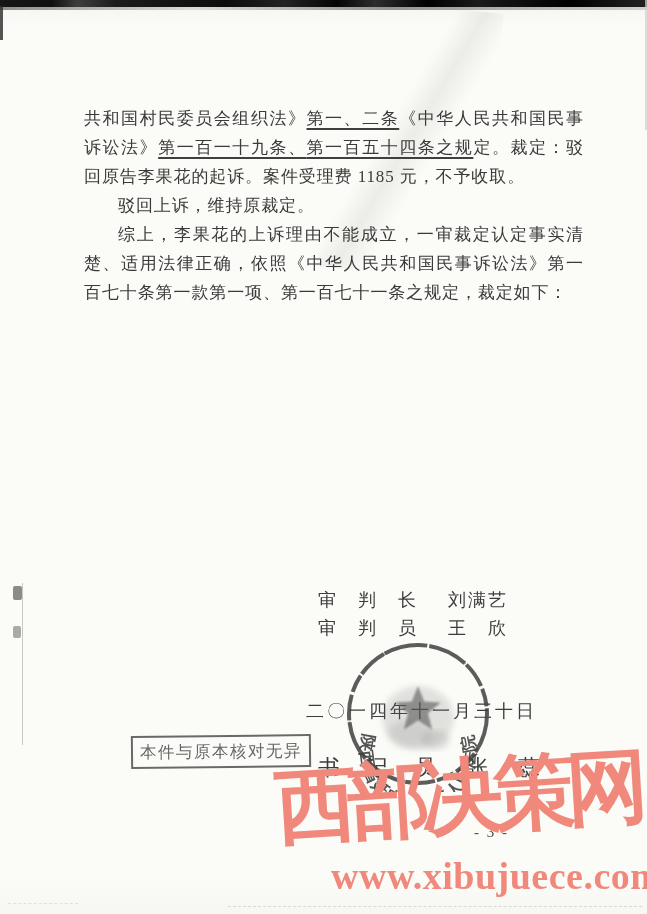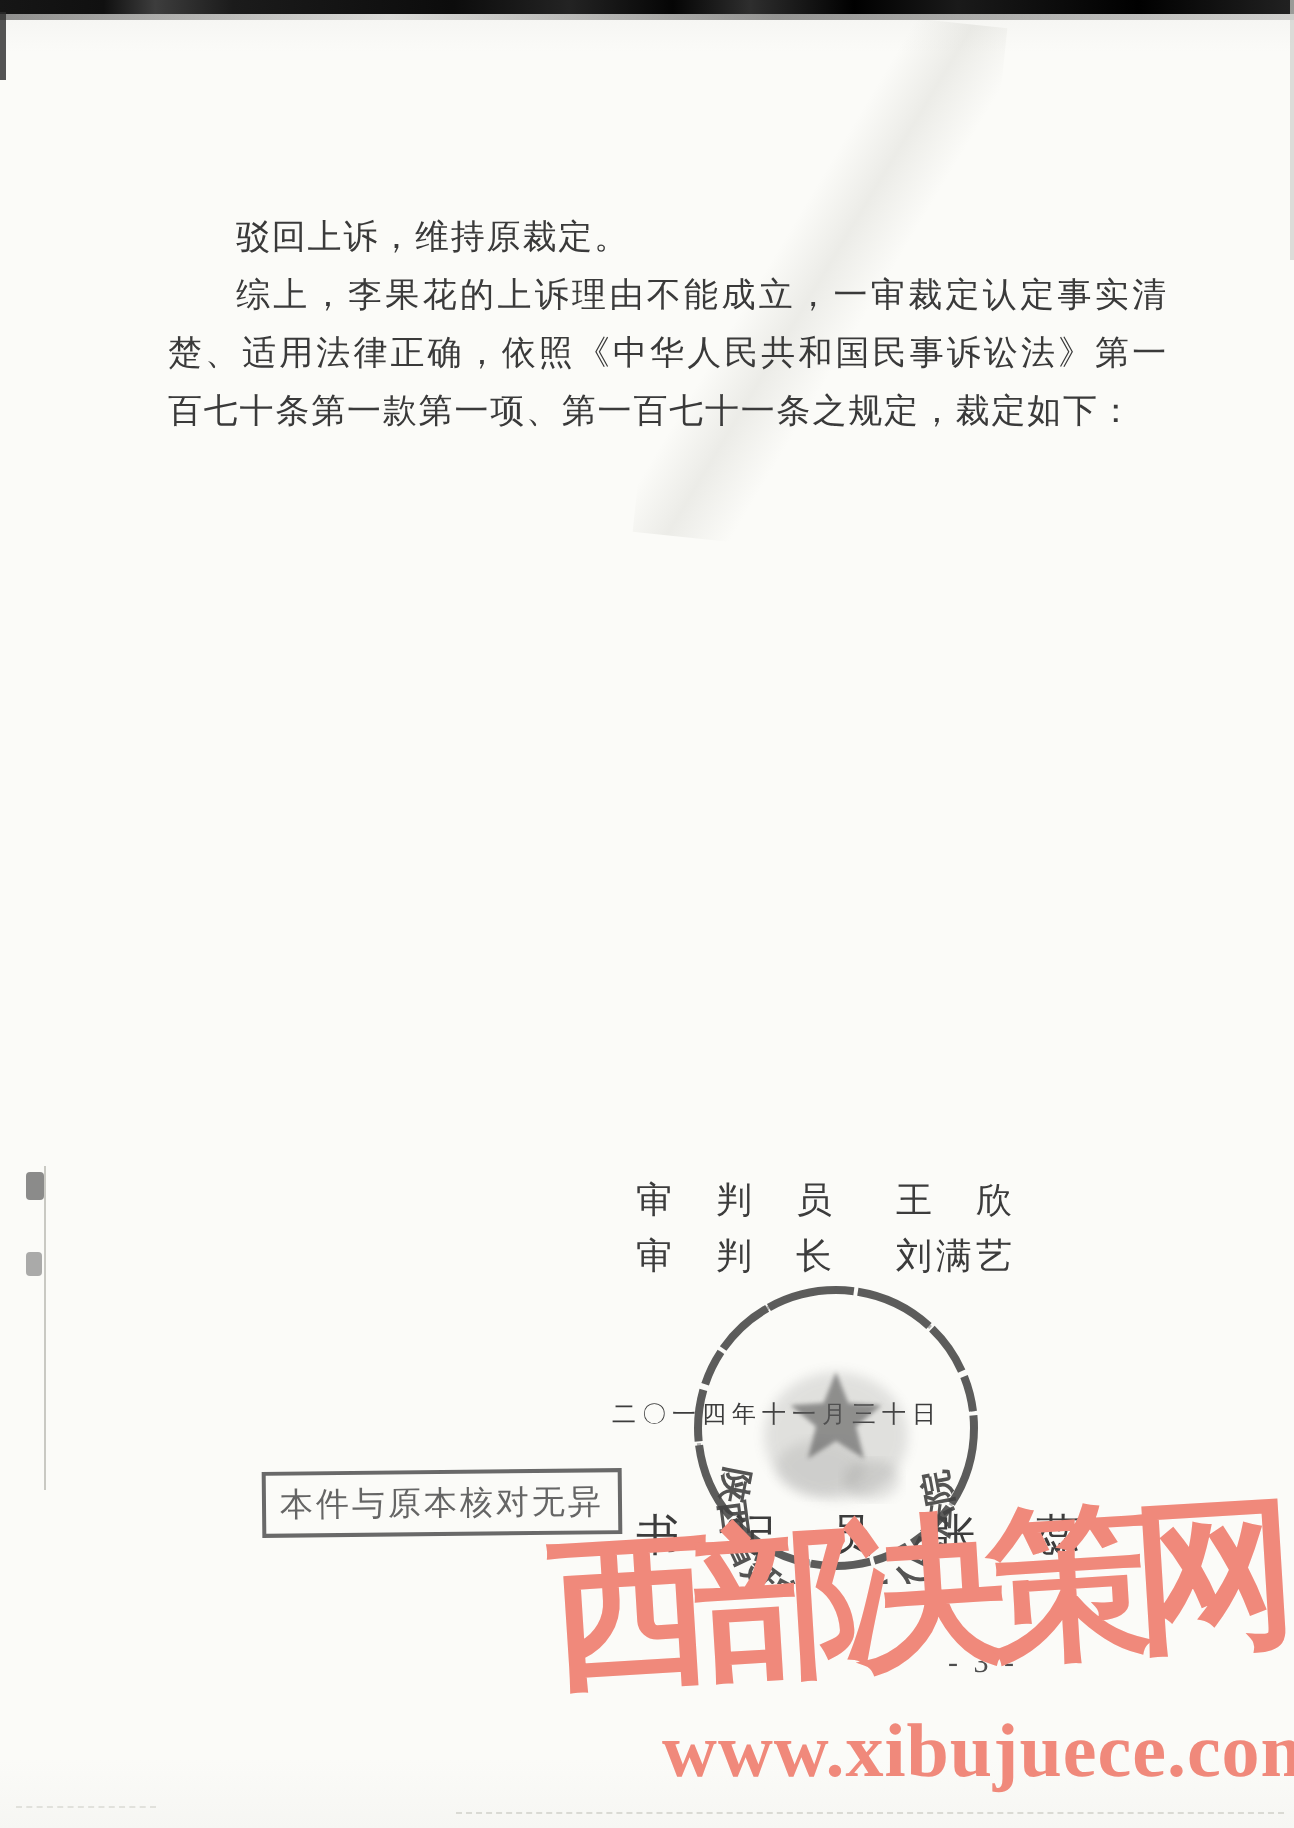--- a/index.html
+++ b/index.html
@@ -37,21 +37,21 @@
   .hand-underline {
     text-decoration:underline; text-decoration-thickness:2px;
     text-underline-offset:4px; text-decoration-color:#3f3f3f;
   }
 
   
   .sig-block { position:absolute; left:318px; top:586px; color:#3c3c3c; font-size:18px; }
   .sig-row { height:28px; line-height:28px; white-space:nowrap; }
   .sig-role { letter-spacing:2px; }
   .sig-name { margin-left:30px; letter-spacing:2px; }
-  .date-line { position:absolute; left:306px; top:699px; font-size:12px; letter-spacing:3px; color:#3c3c3c; white-space:nowrap; }
+  .date-line { position:absolute; left:306px; top:699px; font-size:18px; letter-spacing:3px; color:#3c3c3c; white-space:nowrap; }
   .clerk-line { position:absolute; left:318px; top:753px; font-size:22px; color:#3c3c3c; white-space:nowrap; }
   .clerk-line .sig-name { margin-left:28px; letter-spacing:4px; }
 
   
   .verify-stamp {
     position:absolute; left:131px; top:735px; width:176px; height:29px;
     border:2.5px solid #4a4a4a; color:#454545; font-size:16.5px; letter-spacing:1.5px;
     line-height:29px; text-align:center; transform:rotate(-0.6deg); opacity:.82;
   }
 
@@ -82,27 +82,28 @@
   <div class="scan-corner"></div>
   <div class="scan-right"></div>
   <div class="streak"></div>
   <div class="fold-line"></div>
   <div class="speck1"></div>
   <div class="speck2"></div>
   <div class="bottom-dashes"></div>
   <div class="bottom-dashes2"></div>
 
   <div class="doc-body">
+      <p class=""><span>共和国村民委员会组织法》</span><span class="hand-underline">第一、二条</span><span>《中华人民共和国民事诉讼法》</span><span class="hand-underline">第一百一十九条、</span><span class="hand-underline">第一百五十四条之规</span><span>定。裁定：驳回原告李果花的起诉。案件受理费 1185 元，不予收取。</span></p>
       <p class="indent"><span>驳回上诉，维持原裁定。</span></p>
       <p class="indent"><span>综上，李果花的上诉理由不能成立，一审裁定认定事实清楚、适用法律正确，依照《中华人民共和国民事诉讼法》第一百七十条第一款第一项、第一百七十一条之规定，裁定如下：</span></p>
     </div>
 
   <div class="sig-block">
+      <div class="sig-row"><span class="sig-role">审　判　长</span><span class="sig-name">刘满艺</span></div>
       <div class="sig-row"><span class="sig-role">审　判　员</span><span class="sig-name">王　欣</span></div>
-      <div class="sig-row"><span class="sig-role">审　判　长</span><span class="sig-name">刘满艺</span></div>
     </div>
 
   <div class="date-line">二〇一四年十一月三十日</div>
 
   <div class="clerk-line">
     <span class="sig-role">书　记　员</span><span class="sig-name">张　蕊</span>
   </div>
 
   <div class="verify-stamp">本件与原本核对无异</div>
 

